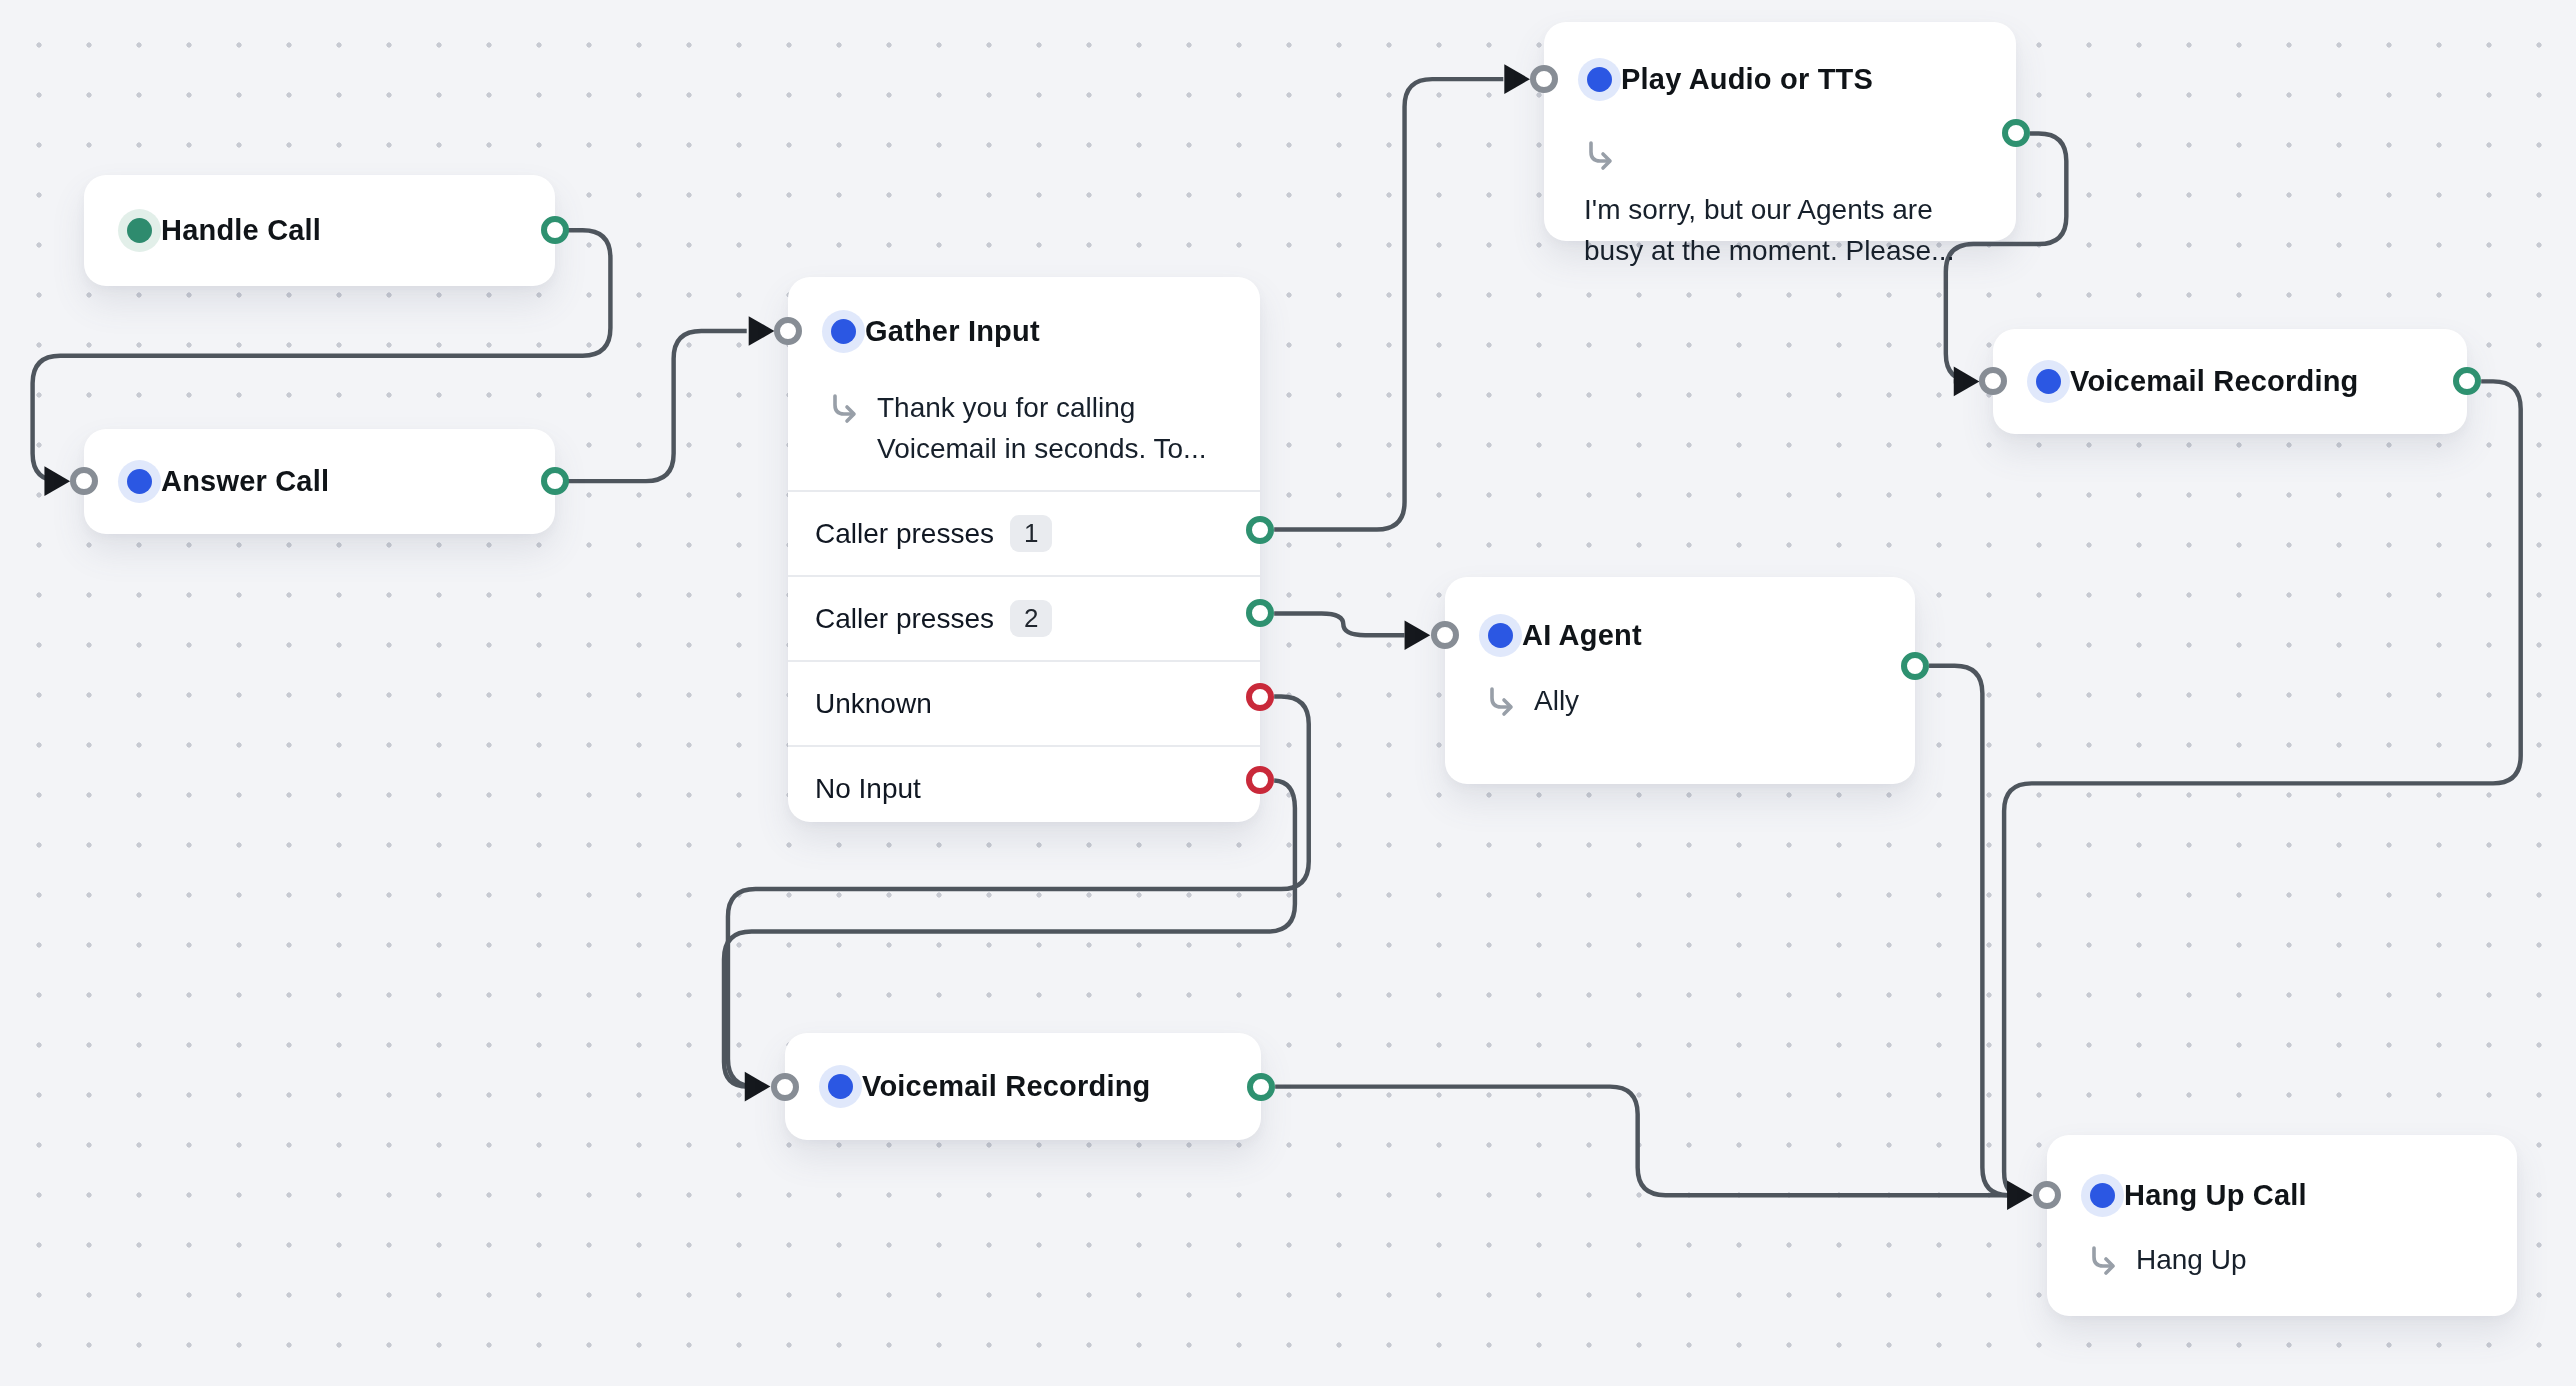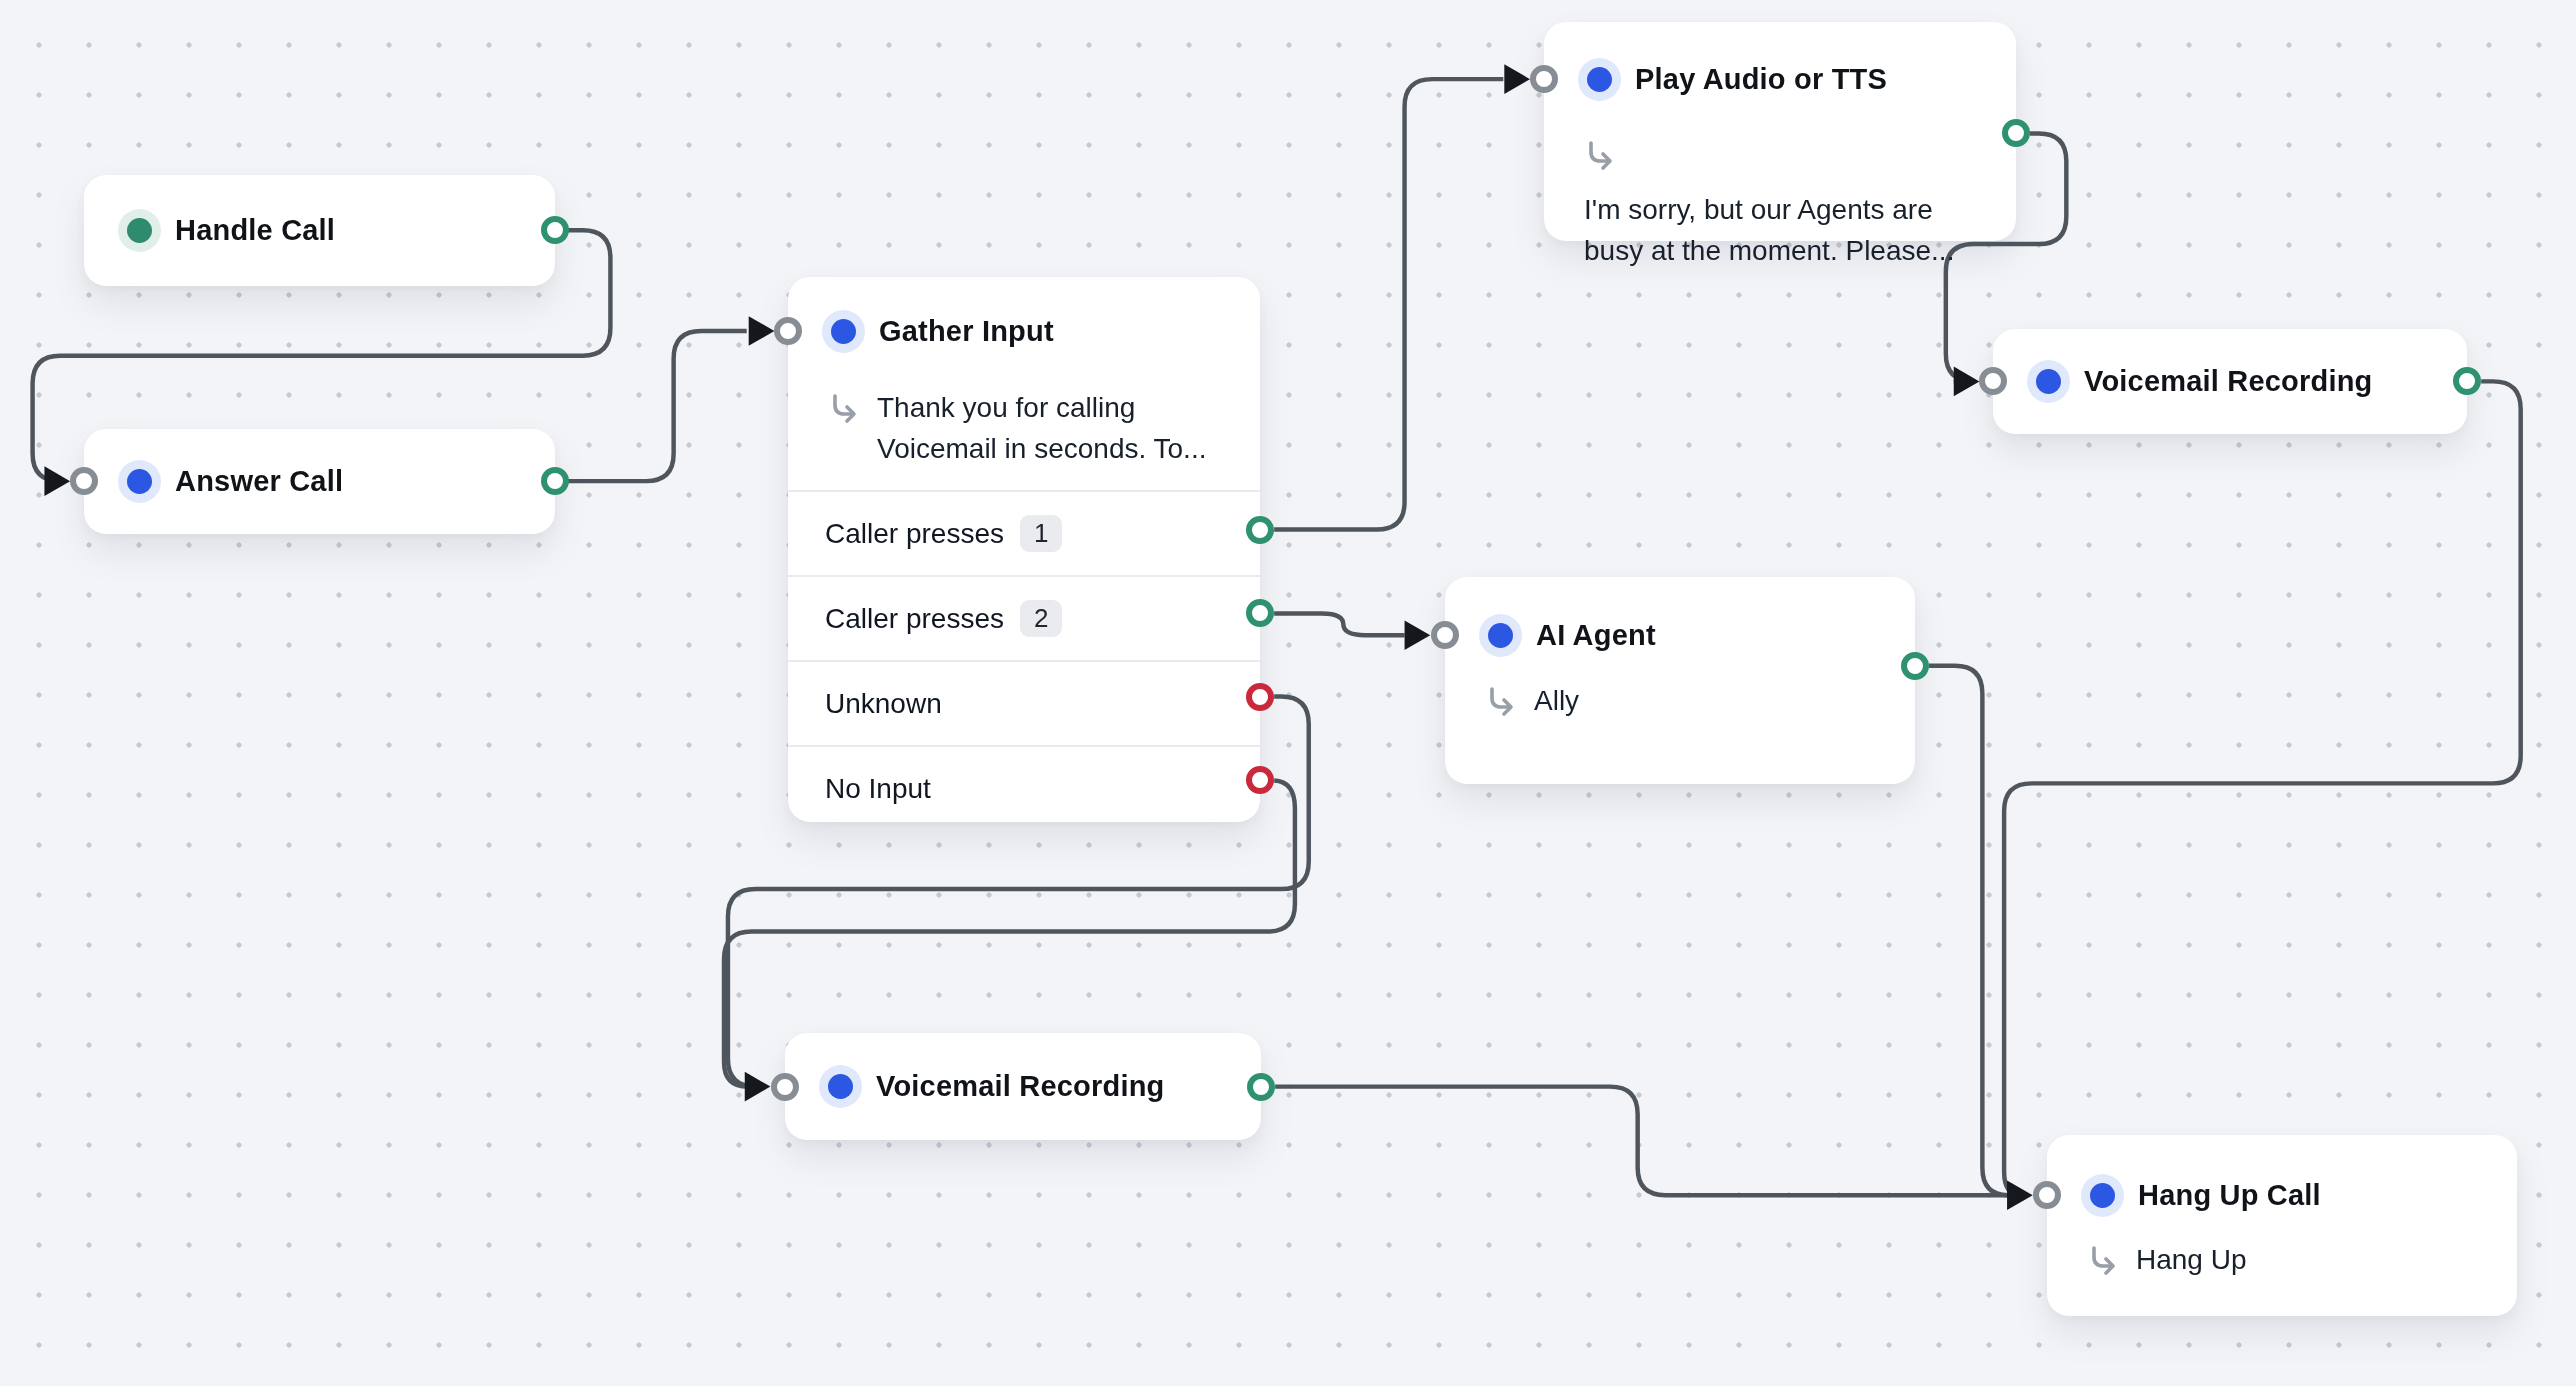--- a/index.html
+++ b/index.html
@@ -16,21 +16,21 @@
     background-position:14px 20px;
   }
   svg.edges{position:absolute;left:0;top:0;z-index:1;}
   svg.edges path{stroke:#4e555d;stroke-width:4.5;fill:none;}
   svg.edges polygon{fill:#15181d;}
 
   .node{
     position:absolute;background:#ffffff;border-radius:22px;z-index:2;
     box-shadow:0 18px 34px rgba(90,100,120,0.12),0 4px 10px rgba(90,100,120,0.05);
   }
-  .header{display:flex;align-items:center;gap:14px;padding-left:34px;}
+  .header{display:flex;align-items:center;padding-left:34px;}
   .simple .header{height:100%;}
   .dot-wrap{width:43px;height:43px;border-radius:50%;display:flex;align-items:center;justify-content:center;flex:0 0 43px;}
   .dot{width:25px;height:25px;border-radius:50%;}
   .blue  .dot-wrap{background:#e0e8fb;} .blue  .dot{background:#2b57e3;}
   .teal  .dot-wrap{background:#e2efe9;} .teal  .dot{background:#2e8b6e;}
   .title{font-size:29px;font-weight:700;color:#101418;letter-spacing:0.2px;white-space:nowrap;}
 
   .desc{display:flex;gap:17px;padding-left:40px;align-items:flex-start;}
   .desc svg{flex:0 0 32px;margin-top:6px;}
   .desc-text{font-size:28px;color:#17202b;line-height:41px;white-space:nowrap;}
@@ -50,21 +50,21 @@
   #node-gather .desc{margin-top:34px;}
   #node-gather .rows{margin-top:21px;}
   #node-play   .header{padding-top:36px;}
   #node-play   .desc{margin-top:33px;flex-direction:column;}
   #node-ai     .header{padding-top:37px;}
   #node-ai     .desc{margin-top:23px;}
   #node-hang   .header{padding-top:39px;}
   #node-hang   .desc{margin-top:22px;}
 
   .rows .row{
-    display:flex;align-items:center;height:83px;padding-left:37px;
+    display:flex;align-items:center;height:83px;padding-left:27px;
     border-top:2px solid #e8eaee;font-size:28px;color:#101722;
   }
   .badge{
     background:#e9ebef;border-radius:9px;padding:3px 14px;margin-left:16px;
     font-size:26px;color:#20262e;
   }
 
   .port{
     position:absolute;width:16px;height:16px;border-radius:50%;
     background:#fff;border:6px solid;transform:translate(-50%,-50%);z-index:3;

